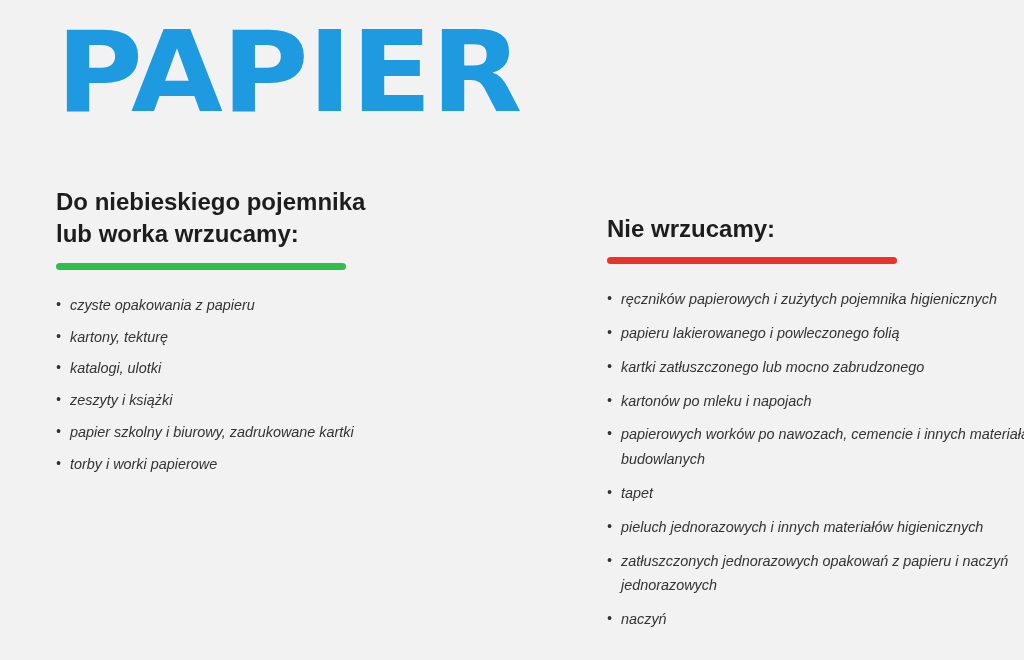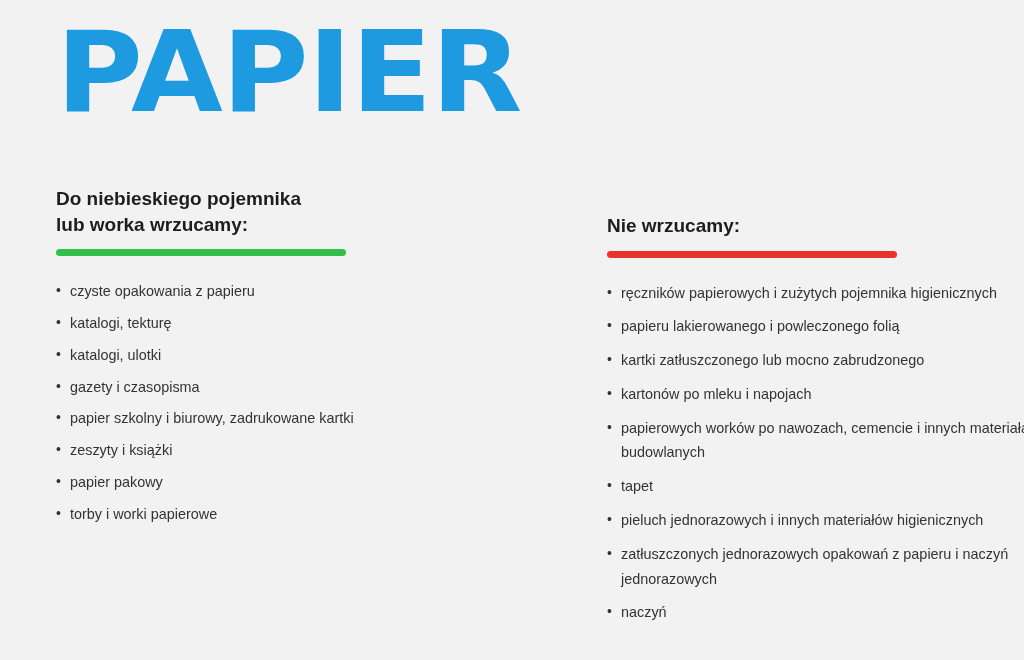--- a/index.html
+++ b/index.html
@@ -47,41 +47,42 @@
   .col-left {
     left: 56px;
     width: 440px;
   }
   .col-right {
     left: 575px;
     width: 460px;
     margin-left: 32px;
   }
   .col-heading {
-    font-size: 19px;
+    font-size: 24px;
     font-weight: 700;
     line-height: 1.35;
     color: #1d1d1d;
     margin: 0;
   }
   .col-right .col-heading {
     padding-top: 27px;
   }
   .rule {
     height: 7px;
     border-radius: 4px;
     margin-top: 12px;
     width: 290px;
   }
   .rule-green { background: #2fbf4a; }
   .rule-red { background: #e8342a; }
   .list {
     margin: 23px 0 0 0;
     padding: 0;
     list-style: none;
+    font-style: italic;
   }
   .list li {
     font-size: 14.4px;
     line-height: 1.72;
     color: #333333;
     margin: 0 0 7px 0;
     position: relative;
     padding-left: 14px;
   }
   .list li::before {
@@ -106,26 +107,24 @@
   <div class="columns">
 
     <div class="col col-left">
       <div class="col-heading">
         <span>Do niebieskiego pojemnika</span><br>
         <span>lub worka wrzucamy:</span>
       </div>
       <div class="rule rule-green"></div>
       <ul class="list">
         <li>czyste opakowania z papieru</li>
-        <li>katalogi, tekturę</li>
+        <li>kartony, tekturę</li>
         <li>katalogi, ulotki</li>
-        <li>gazety i czasopisma</li>
+        <li>zeszyty i książki</li>
         <li>papier szkolny i biurowy, zadrukowane kartki</li>
-        <li>zeszyty i książki</li>
-        <li>papier pakowy</li>
         <li>torby i worki papierowe</li>
       </ul>
     </div>
 
     <div class="col col-right">
       <div class="col-heading">Nie wrzucamy:</div>
       <div class="rule rule-red"></div>
       <ul class="list">
         <li>ręczników papierowych i zużytych pojemnika higienicznych</li>
         <li>papieru lakierowanego i powleczonego folią</li>

